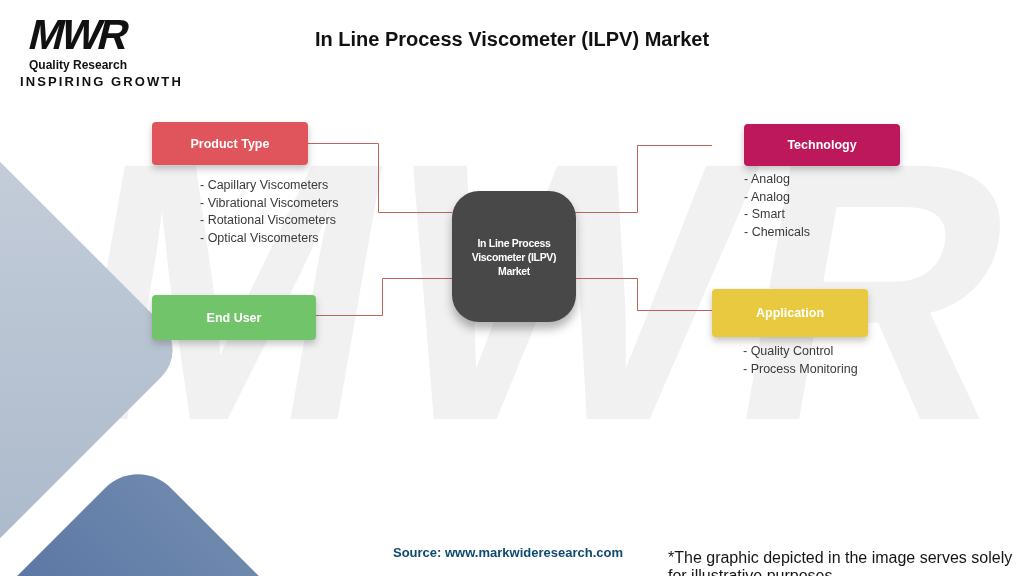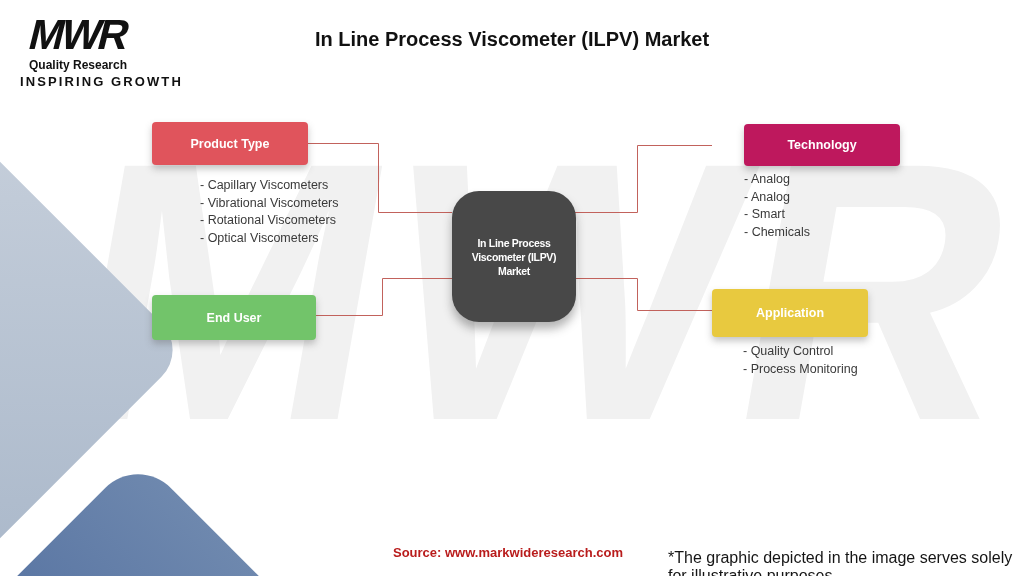--- a/index.html
+++ b/index.html
@@ -58,21 +58,21 @@
 
   
   .list { position:absolute; z-index:4; list-style:none; font-size:12.5px; color:#3a3a3a; line-height:17.5px; }
   .list li::before { content:"- "; }
   .list-product-type { left:200px; top:177px; }
   .list-technology   { left:744px; top:171px; }
   .list-end-user     { left:183px; top:358px; }
   .list-application  { left:743px; top:343px; }
 
   
-  .source { position:absolute; left:393px; top:545px; z-index:5; font-size:13px; font-weight:bold; color:#b91c1c; }
+  .source { position:absolute; left:393px; top:545px; z-index:5; font-size:13px; font-weight:bold; color:#0c4a6e; }
   .disclaimer { position:absolute; left:668px; top:549px; z-index:5; font-size:16px; color:#151515; }
 </style>
 </head>
 <body>
 
 <div class="stage">
 
   <div class="watermark">MWR</div>
   <div class="shape shape-light"></div>
   <div class="shape shape-dark"></div>

